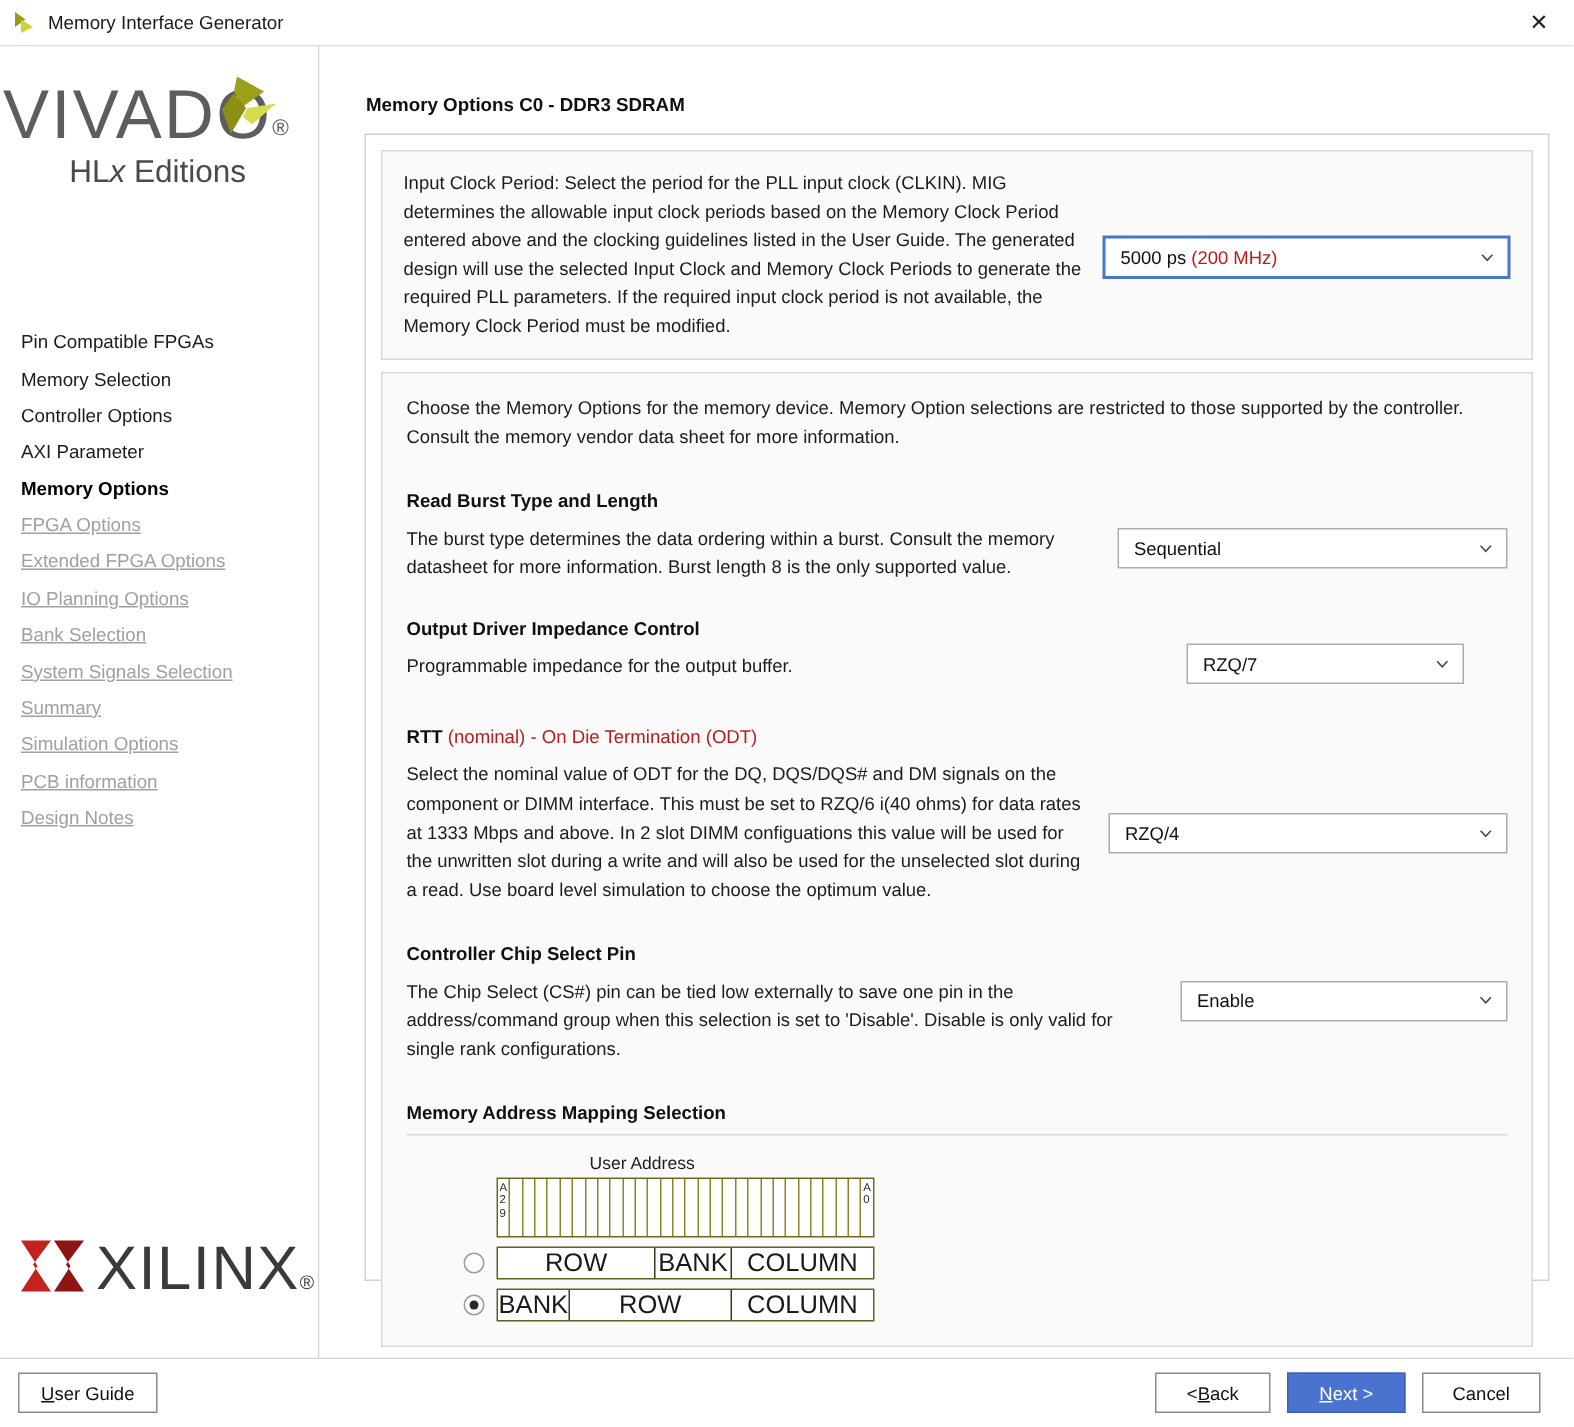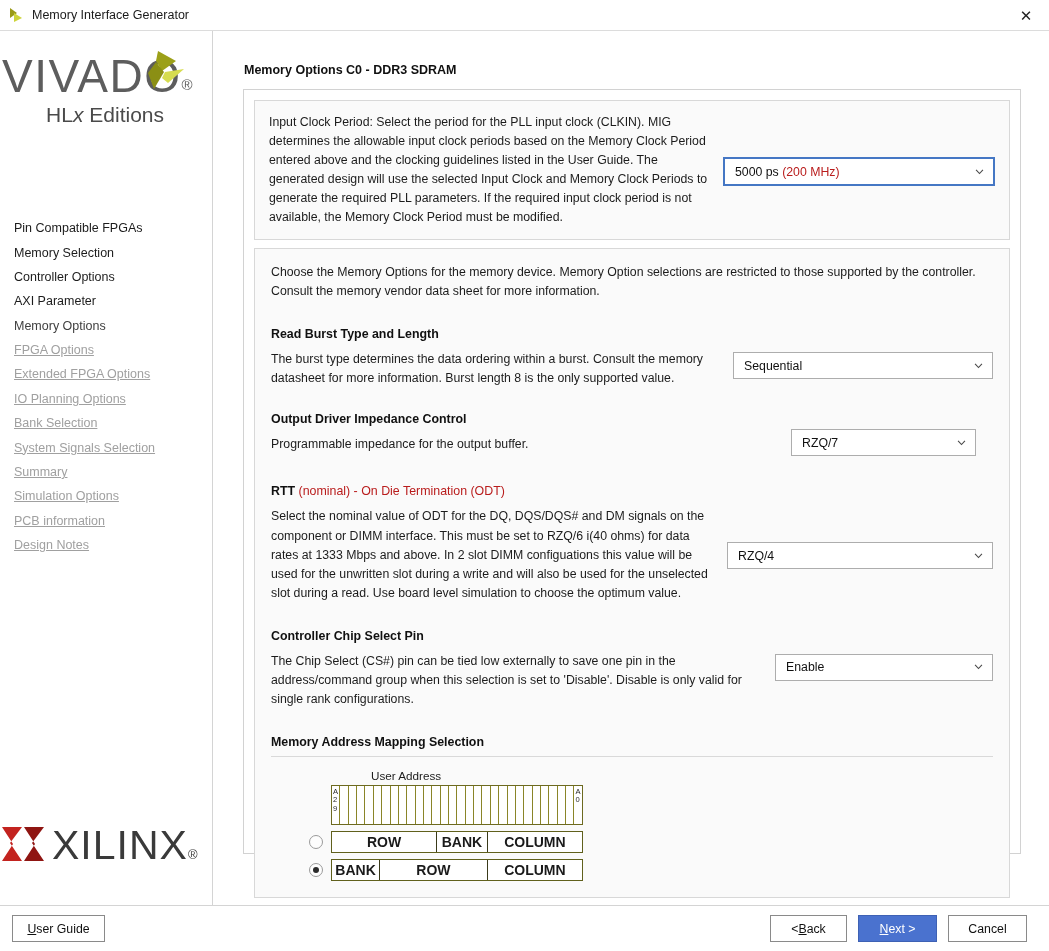--- a/index.html
+++ b/index.html
@@ -102,43 +102,43 @@
     padding-left: 14px;
   }
   .navitem {
     font-size: 12.5px;
     color: #1c1c1c;
     padding: 5.2px 0;
     cursor: default;
     white-space: nowrap;
   }
   .navitem.dim { color: #a0a0a0; text-decoration: underline; }
-  .navitem.active { font-weight: normal; color: #404040; }
+  .navitem.active { font-weight: bold; color: #000000; }
 
   .xilinx-logo {
     position: absolute;
-    bottom: 38px; left: 2px;
+    bottom: 38px; left: 14px;
     display: flex; align-items: center;
   }
   .xmark { width: 46px; height: 44px; }
   .xword {
     font-size: 41px;
     color: #3a3a3a;
     letter-spacing: 1px;
     font-weight: 400;
     margin-left: 4px;
     line-height: 1;
   }
   .xword sup { font-size: 13px; vertical-align: 0px; }
 
   
   .main {
     flex: 1;
     background: #ffffff;
-    padding: 0 28px 0 20px;
+    padding: 0 16px 0 20px;
     position: relative;
   }
   .page-title {
     font-size: 12.5px;
     font-weight: bold;
     color: #101010;
     margin: 32px 0 12px 11px;
   }
   .outer-panel {
     border: 1px solid #d2d2d2;
@@ -202,21 +202,21 @@
     height: 1px;
     background: #d9d9d9;
     margin: 7px 0 12px 0;
   }
 
   
   .mapwrap { padding-left: 16px; }
   .useraddr-lbl {
     font-size: 11.7px;
     color: #1c1c1c;
-    margin-left: 84px;
+    margin-left: 106px;
     margin-bottom: 3px;
   }
   .bitgrid {
     width: 252px;
     height: 40px;
     border: 1px solid #6d6a20;
     background: #ffffff;
     display: flex;
     margin-left: 44px;
     box-sizing: border-box;
@@ -264,25 +264,24 @@
     display: flex;
     height: 22px;
     width: 252px;
     border: 1px solid #60601c;
     background: #ffffff;
   }
   .seg {
     display: flex;
     align-items: center;
     justify-content: center;
-    font-size: 14px;
+    font-size: 17px;
     color: #1a1a1a;
     border-right: 1px solid #3a3a1a;
     white-space: nowrap;
-    font-weight: bold;
   }
   .seg:last-child { border-right: none; }
 
   
   .footer {
     height: 46px;
     border-top: 1px solid #d4d4d4;
     display: flex;
     align-items: center;
     background: #ffffff;

